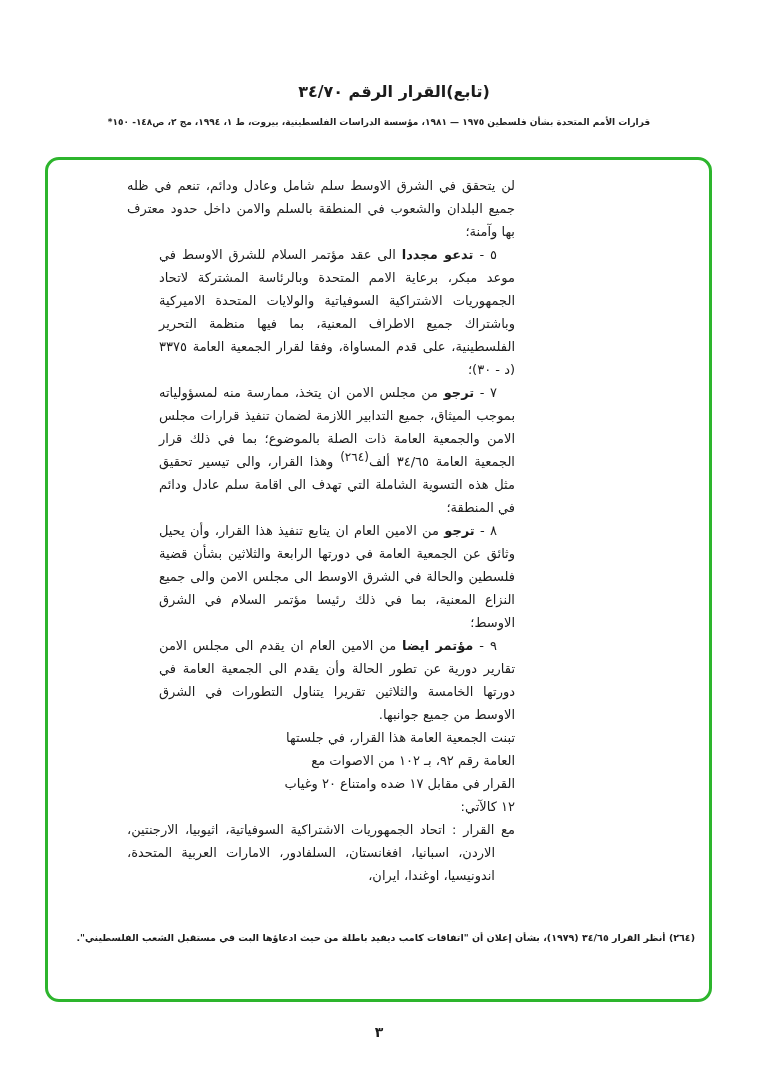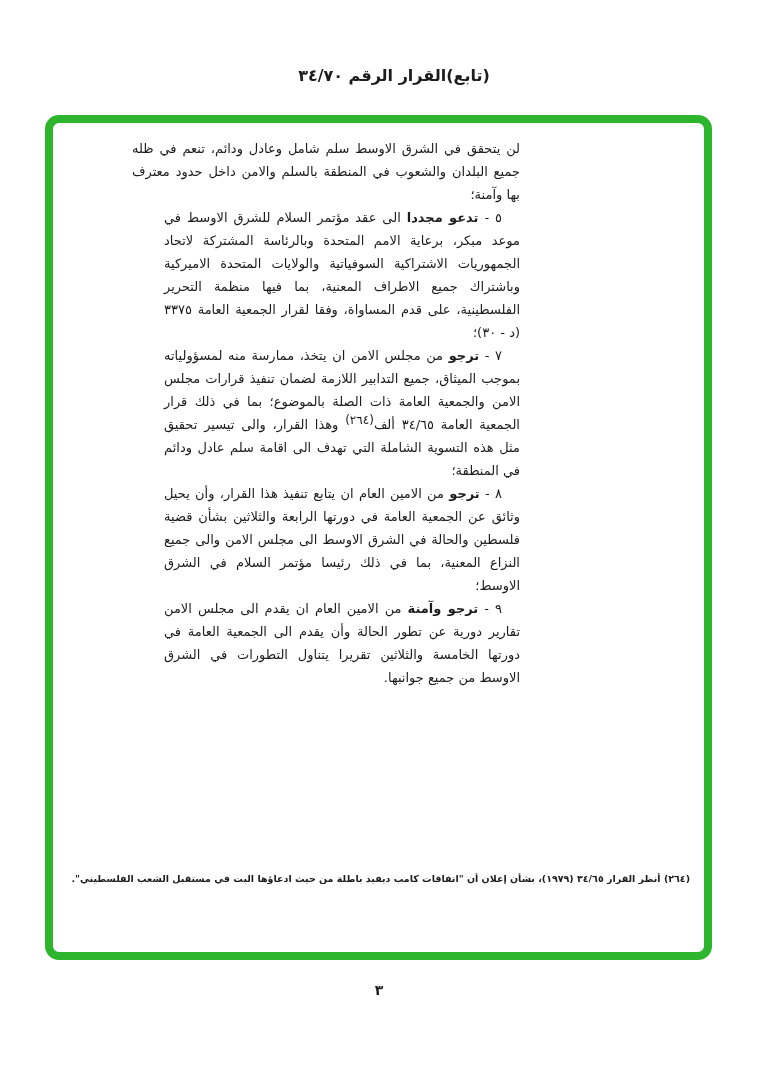--- a/index.html
+++ b/index.html
@@ -14,38 +14,38 @@
     width: 758px;
     height: 1078px;
     background: #ffffff;
     overflow: hidden;
   }
   .doc-header {
     padding-top: 66px;
     text-align: center;
   }
   .doc-title {
-    margin: 0;
+    margin: 16px;
     font-size: 16px;
     font-weight: bold;
     letter-spacing: 0.2px;
     padding-left: 30px;
   }
   .doc-source {
     margin-top: 8px;
     font-size: 9px;
     font-weight: bold;
     color: #222;
   }
   .highlight-box {
     box-sizing: border-box;
     margin: 30px 0 0 45px;
     width: 667px;
     height: 845px;
-    border: 8px solid #6d28d9;
+    border: 3px solid #6d28d9;
     border-radius: 14px;
     display: flex;
     flex-direction: column;
     overflow: hidden;
     padding: 14px 0 16px;
   }
   .text-column {
     direction: rtl;
     width: 388px;
     margin-right: 192px;
@@ -65,58 +65,61 @@
   .para.narrow {
     width: 238px;
     text-align: right;
   }
   .para.hanging {
     padding-right: 20px;
     text-indent: -20px;
   }
   .footnote {
     direction: rtl;
-    margin: auto 14px 52px 14px;
+    margin: auto 14px 40px 14px;
     font-size: 9.5px;
     font-weight: bold;
     text-align: right;
     white-space: nowrap;
     overflow: hidden;
   }
   .page-number {
     margin-top: 22px;
     text-align: center;
     font-size: 14px;
     font-weight: bold;
   }
 </style>
 </head>
 <body>
 
 <div class="sheet">
 
   <header class="doc-header">
     <h1 class="doc-title" dir="rtl">(تابع)القرار الرقم ٣٤/٧٠</h1>
+    <div class="doc-source" dir="rtl">قرارات الأمم المتحدة بشأن فلسطين ١٩٧٥ — ١٩٨١، مؤسسة الدراسات الفلسطينية، بيروت، ط ١، ١٩٩٤، مج ٢، ص١٤٨- ١٥٠*</div>
   </header>
 
   <div class="highlight-box" style="border-color: rgb(45, 181, 45);">
     <div class="text-column">
 
       <p class="para intro">لن يتحقق في الشرق الاوسط سلم شامل وعادل ودائم، تنعم في ظله جميع البلدان والشعوب في المنطقة بالسلم والامن داخل حدود معترف بها وآمنة؛</p>
 
       <p class="para item"><span>٥ - </span><b class="lead">تدعو مجددا</b><span> الى عقد مؤتمر السلام للشرق الاوسط في موعد مبكر، برعاية الامم المتحدة وبالرئاسة المشتركة لاتحاد الجمهوريات الاشتراكية السوفياتية والولايات المتحدة الاميركية وباشتراك جميع الاطراف المعنية، بما فيها منظمة التحرير الفلسطينية، على قدم المساواة، وفقا لقرار الجمعية العامة ٣٣٧٥ (د - ٣٠)؛</span></p>
 
 
       <p class="para item"><span>٧ - </span><b class="lead">ترجو</b><span> من مجلس الامن ان يتخذ، ممارسة منه لمسؤولياته بموجب الميثاق، جميع التدابير اللازمة لضمان تنفيذ قرارات مجلس الامن والجمعية العامة ذات الصلة بالموضوع؛ بما في ذلك قرار الجمعية العامة ٣٤/٦٥ ألف</span><sup class="fn-ref">(٢٦٤)</sup><span> وهذا القرار، والى تيسير تحقيق مثل هذه التسوية الشاملة التي تهدف الى اقامة سلم عادل ودائم في المنطقة؛</span></p>
 
       <p class="para item"><span>٨ - </span><b class="lead">ترجو</b><span> من الامين العام ان يتابع تنفيذ هذا القرار، وأن يحيل وثائق عن الجمعية العامة في دورتها الرابعة والثلاثين بشأن قضية فلسطين والحالة في الشرق الاوسط الى مجلس الامن والى جميع النزاع المعنية، بما في ذلك رئيسا مؤتمر السلام في الشرق الاوسط؛</span></p>
 
-      <p class="para item"><span>٩ - </span><b class="lead">ترجو وآمنة</b><span> من الامين العام ان يقدم الى مجلس الامن تقارير دورية عن تطور الحالة وأن يقدم الى الجمعية العامة في دورتها الخامسة والثلاثين تقريرا يتناول التطورات في الشرق الاوسط من جميع جوانبها.</span></p>
+      <p class="para item"><span>٩ - </span><b class="lead">مؤتمر ايضا</b><span> من الامين العام ان يقدم الى مجلس الامن تقارير دورية عن تطور الحالة وأن يقدم الى الجمعية العامة في دورتها الخامسة والثلاثين تقريرا يتناول التطورات في الشرق الاوسط من جميع جوانبها.</span></p>
 
+      <p class="para narrow">تبنت الجمعية العامة هذا القرار، في جلستها العامة رقم ٩٢، بـ ١٠٢ من الاصوات مع القرار في مقابل ١٧ ضده وامتناع ٢٠ وغياب ١٢ كالآتي:</p>
 
+      <p class="para hanging"><span>مع القرار : </span><span>اتحاد الجمهوريات الاشتراكية السوفياتية، اثيوبيا، الارجنتين، الاردن، اسبانيا، افغانستان، السلفادور، الامارات العربية المتحدة، اندونيسيا، اوغندا، ايران،</span></p>
 
     </div>
 
     <div class="footnote">(٢٦٤) أنظر القرار ٣٤/٦٥ (١٩٧٩)، بشأن إعلان أن "اتفاقات كامب ديفيد باطلة من حيث ادعاؤها البت في مستقبل الشعب الفلسطيني".</div>
   </div>
 
   <div class="page-number">٣</div>
 
 </div>
 

